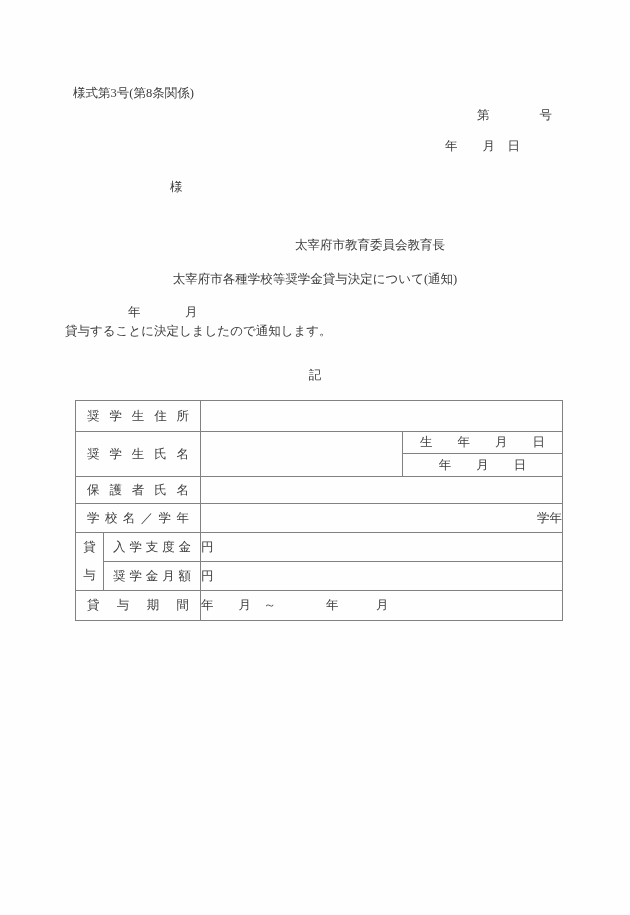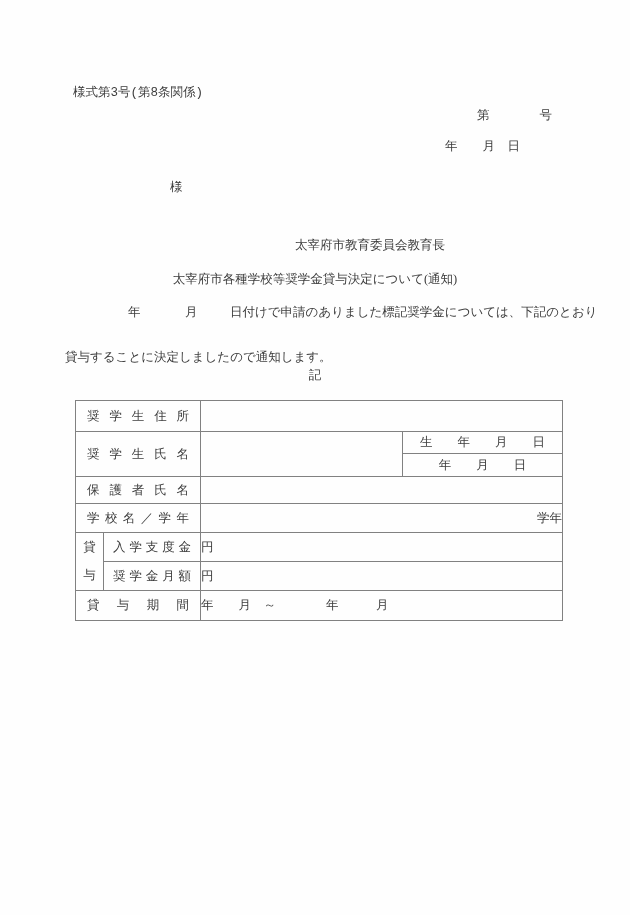--- a/index.html
+++ b/index.html
@@ -38,37 +38,36 @@
   td.birth-blank { text-align:center; padding-left:20px; white-space:pre; }
   .loan-inner {
     display:flex; flex-direction:column;
     justify-content:space-around; align-items:center;
     height:56px;
   }
 </style>
 </head>
 <body>
 
-<div class="abs" style="left:73px; top:86px;font-family:Liberation Mono, monospace;">様式第3号(第8条関係)</div>
+<div class="abs" style="left:73px; top:86px;">様式第3号(第8条関係)</div>
 
 <div class="abs" style="left:445px; top:108px;margin-left:32px;">第　　　　号</div>
 <div class="abs" style="left:445px; top:139px;">年　　月　日</div>
 
 <div class="abs" style="left:170px; top:180px;">様</div>
 
 <div class="abs" style="left:295px; top:238px;">太宰府市教育委員会教育長</div>
 
 <div class="centerline" style="top:272px;">太宰府市各種学校等奨学金貸与決定について(通知)</div>
 
 <div class="abs" style="left:0; top:305px; width:630px;">
   <span class="abs" style="left:128px; top:0;">年</span>
   <span class="abs" style="left:185px; top:0;">月</span>
-  <span class="abs" style="left:230px; top:0;">日付けで申請のありました標記奨学金については、下記のとおり</span>
 </div>
-<div class="abs" style="left:65px; top:324px;margin-top:26px;">貸与することに決定しましたので通知します。</div>
+<div class="abs" style="left:65px; top:324px;">貸与することに決定しましたので通知します。</div>
 
 <div class="centerline" style="top:368px;">記</div>
 
 <table class="form">
   <colgroup>
     <col style="width:28px">
       <col style="width:97px">
       <col style="width:202px">
       <col style="width:160px">
   </colgroup>

